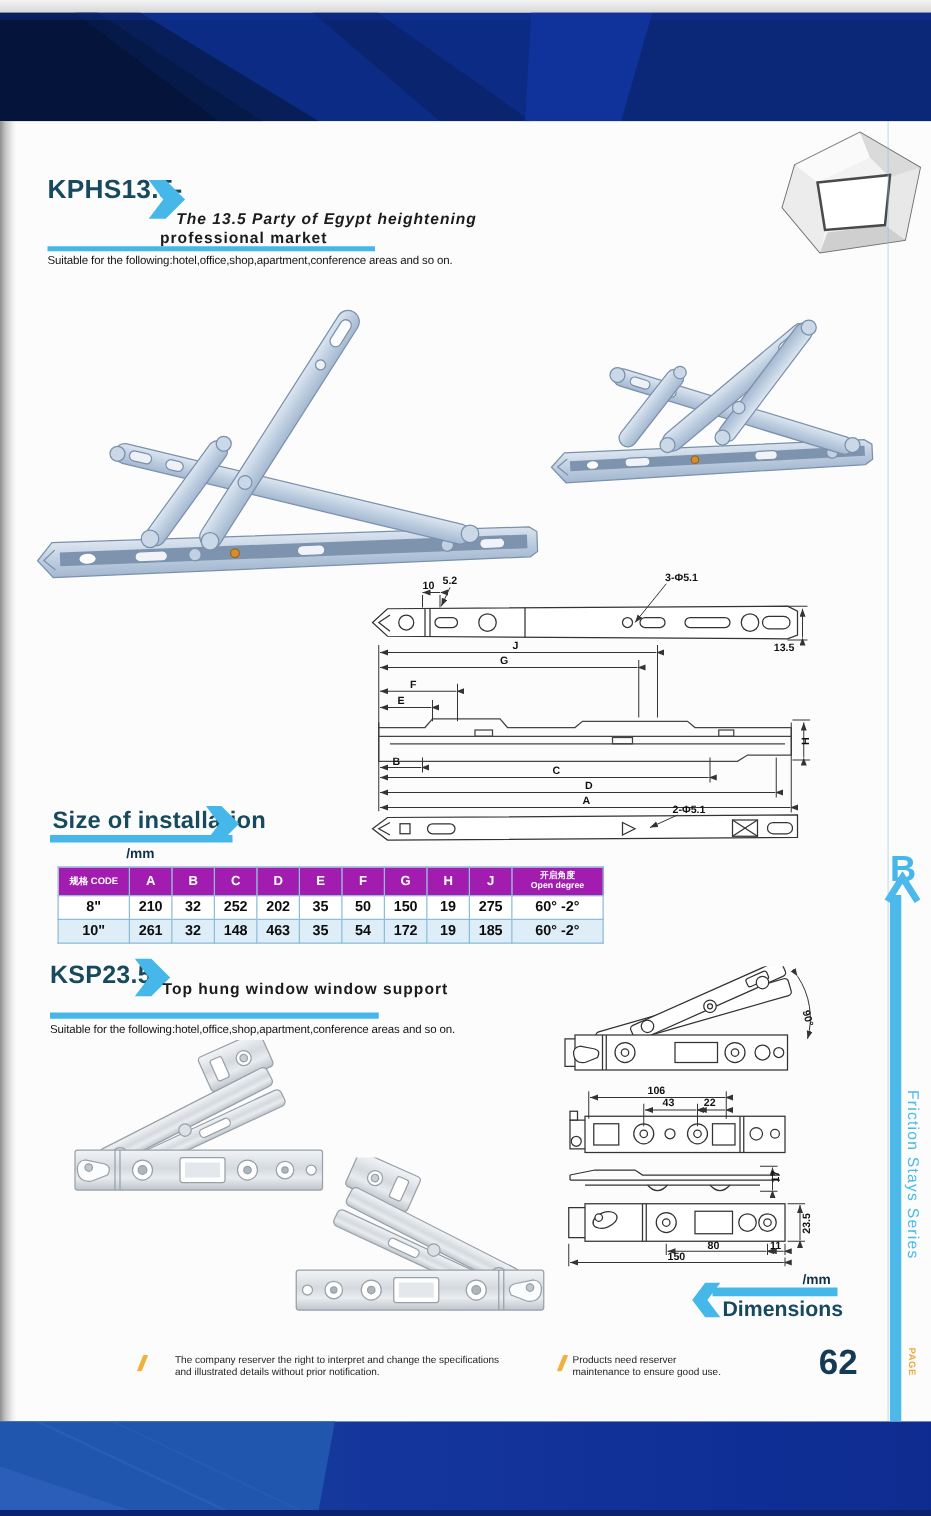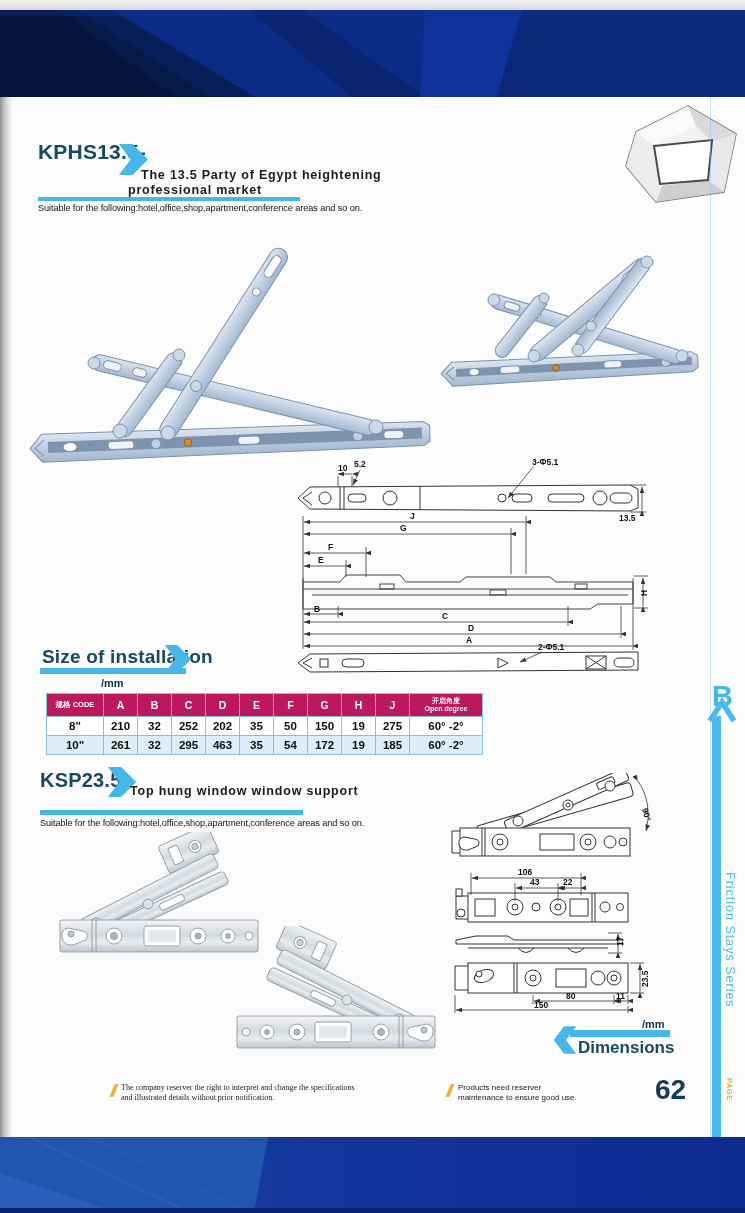--- a/index.html
+++ b/index.html
@@ -7,21 +7,21 @@
   .abs{position:absolute;}
   .page{left:0;top:97px;width:745px;height:1040px;background:#fcfcfc;}
   .left-edge{left:0;top:97px;width:13px;height:1040px;background:linear-gradient(90deg,#8f8f8f 0%,#c6c6c6 35%,#ededed 75%,#fbfbfb 100%);}
   .top-strip{left:0;top:0;width:745px;height:10px;background:linear-gradient(#f4f4f4,#d8d8d8);}
   .code-txt{font-weight:bold;color:#17495f;letter-spacing:0.2px;}
   .underbar{background:#45b8e9;}
   .title-line{color:#1b1b1b;font-weight:bold;letter-spacing:0.8px;font-size:12.5px;}
   .subtitle{font-size:9.2px;color:#141414;letter-spacing:-0.1px;text-align:right;}
   table.spec{border-collapse:collapse;table-layout:fixed;}
   table.spec th,table.spec td{border:1px solid #8fbcd8;padding:0;text-align:center;vertical-align:middle;}
-  table.spec th{background:#be185d;color:#fff;font-weight:bold;font-size:10.5px;height:22px;}
+  table.spec th{background:#a21caf;color:#fff;font-weight:bold;font-size:10.5px;height:22px;}
   table.spec th.code-col{font-size:7.5px;}
   table.spec th.angle-col div{font-size:7px;line-height:8px;}
   table.spec td{font-size:11.5px;font-weight:bold;color:#0d0d0d;height:18px;background:#fff;}
   table.spec tr.alt td{background:#ddeef9;}
   .ftr-note{font-size:8px;color:#222;line-height:9.5px;}
   .slash{width:3.5px;height:13px;background:#efb23e;transform:skewX(-22deg);border-radius:1px;}
   .v-text{writing-mode:vertical-rl;}
   svg text{font-family:"Liberation Sans",sans-serif;}
 </style>
 </head>
@@ -65,21 +65,21 @@
   <polygon points="108,90 120,32 96,40 92,78" fill="#e8e8e8"></polygon>
   <polygon points="40,100 108,90 92,78 46,84" fill="#cfcfcf"></polygon>
   <polygon points="10,64 20,30 38,44 44,82 40,100" fill="#ececec"></polygon>
   <polygon points="38,44 96,38 92,78 44,82" fill="#ffffff" stroke="#4a4a4a" stroke-width="2"></polygon>
 </svg>
 
 <div class="abs code-txt" style="left:38px;top:140px;font-size:21px;">KPHS13.5-</div>
 <svg class="abs" style="left:117px;top:143px" width="33" height="33" viewBox="0 0 34 34">
   <path d="M2,1 L16,1 L32,17 L16,33 L2,33 L14,17 Z" fill="#45b8e9"></path>
 </svg>
-<div class="abs title-line" style="left:141px;top:168px;">The 13.5 Party of Egypt heightening</div>
+<div class="abs title-line" style="left:141px;top:168px;font-style:italic;">The 13.5 Party of Egypt heightening</div>
 <div class="abs title-line" style="left:128px;top:183px;">professional market</div>
 <div class="abs underbar" style="left:38px;top:197px;width:262px;height:3.5px;"></div>
 <div class="abs subtitle" style="left:38px;top:203px;">Suitable for the following:hotel,office,shop,apartment,conference areas and so on.</div>
 
 <svg class="abs" style="left:28px;top:243px" width="420" height="224" viewBox="0 0 420 224">
   <defs>
     <linearGradient id="st" x1="0" y1="0" x2="0" y2="1">
       <stop offset="0" stop-color="#dde6f1"></stop>
         <stop offset="0.5" stop-color="#bfcfe1"></stop>
         <stop offset="1" stop-color="#a4b8d0"></stop>
@@ -303,21 +303,21 @@
       <td>50</td>
       <td>150</td>
       <td>19</td>
       <td>275</td>
       <td>60°  -2°</td>
     </tr>
     <tr class="alt">
       <td>10"</td>
       <td>261</td>
       <td>32</td>
-      <td>295</td>
+      <td>148</td>
       <td>463</td>
       <td>35</td>
       <td>54</td>
       <td>172</td>
       <td>19</td>
       <td>185</td>
       <td>60°  -2°</td>
     </tr>
   </tbody>
 </table>
@@ -490,21 +490,21 @@
 </svg>
 
 <div class="abs" style="left:642px;top:1018px;font-size:11px;font-weight:bold;color:#0e3048;">/mm</div>
 <svg class="abs" style="left:552px;top:1024px" width="26" height="32" viewBox="0 0 30 34">
   <path d="M28,1 L14,1 L2,17 L14,33 L28,33 L16,17 Z" fill="#45b8e9"></path>
 </svg>
 <div class="abs underbar" style="left:570px;top:1030px;width:100px;height:7px;"></div>
 <div class="abs" style="left:578px;top:1038px;font-size:17px;font-weight:bold;color:#16485f;text-align:center;">Dimensions</div>
 
 <div class="abs slash" style="left:112px;top:1084px;"></div>
-<div class="abs ftr-note" style="left:121px;top:1083px;font-family:Liberation Serif, serif;">
+<div class="abs ftr-note" style="left:140px;top:1083px;">
   <div>The company reserver the right to interpret and change the specifications</div>
   <div>and illustrated details without prior notification.</div>
 </div>
 <div class="abs slash" style="left:448px;top:1084px;"></div>
 <div class="abs ftr-note" style="left:458px;top:1083px;">
   <div>Products need reserver</div>
   <div>maintenance to ensure good use.</div>
 </div>
 <div class="abs" style="left:655px;top:1074px;width:48px;text-align:left;font-size:28px;font-weight:800;color:#153a56;">62</div>
 

